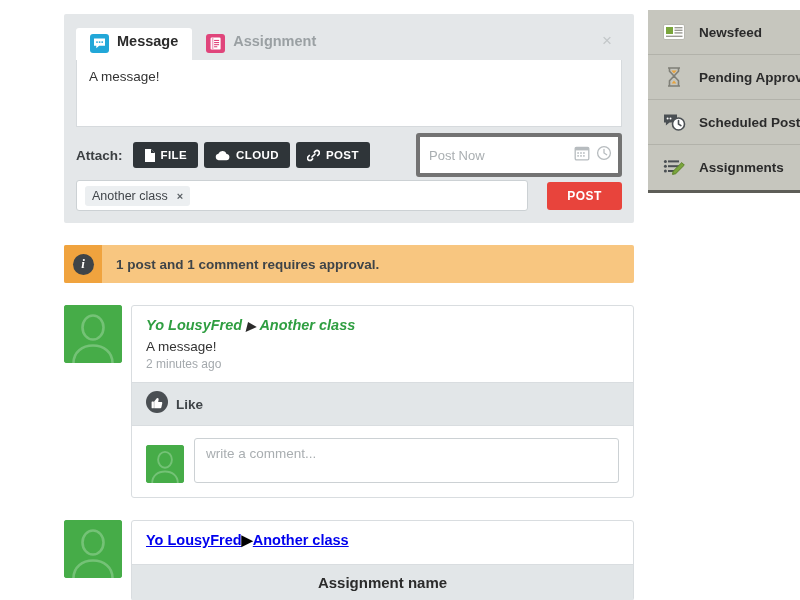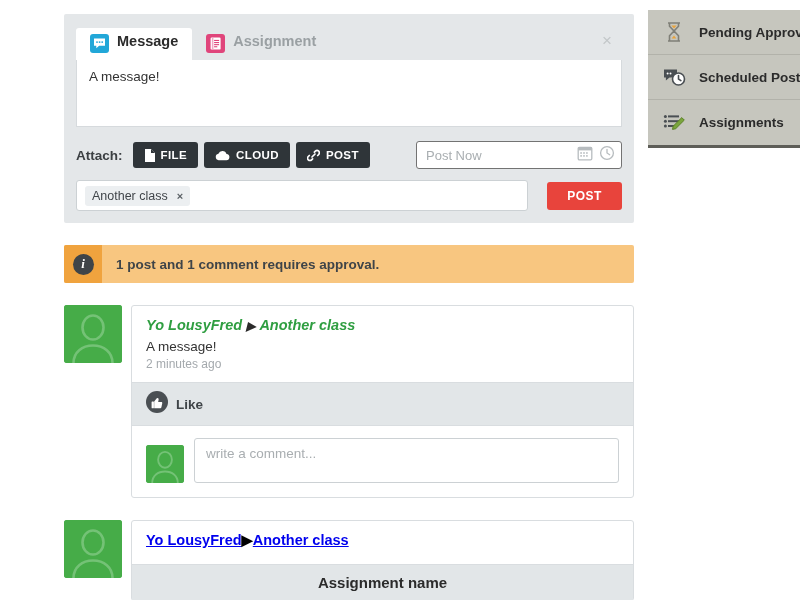--- a/index.html
+++ b/index.html
@@ -65,22 +65,22 @@
     border: none; border-radius: 3px;
     height: 26px; padding: 0 11px;
     font-size: 11.5px; font-weight: bold; letter-spacing: .4px;
     display: inline-flex; align-items: center; gap: 6px;
     margin-right: 6px; cursor: pointer;
     font-family: "Liberation Sans", sans-serif;
   }
   .btn-dark svg { display:block; }
   .datefield {
     margin-left: auto;
-    width: 206px; height: 28px;
-    background: #fff; border: 1px solid #737373; border-radius: 3px;
+    width: 206px; height: 44px;
+    background: #fff; border: 4px solid #737373; border-radius: 3px;
     display: flex; align-items: center; padding: 0 6px 0 9px;
   }
   .datefield .ph { flex: 1; font-size: 13px; color: #a9aeb1; }
   .datefield .di { margin-left: 6px; }
   .tagrow { display: flex; align-items: center; margin-top: 11px; }
   .taginput {
     width: 452px; height: 31px;
     background: #fff; border: 1px solid #ccd1d4; border-radius: 3px;
     display: flex; align-items: center; padding: 0 8px;
   }
@@ -347,20 +347,37 @@
           <a href="#">Yo LousyFred</a><span class="sep">▶</span><a href="#">Another class</a>
         </div>
         <div class="assign-title-bar">Assignment name</div>
       </div>
     </div>
 
   </div>
 
   <div class="sidebar">
 
+    <div class="side-item">
+      <span class="side-ico">
+        <svg width="24" height="24" viewBox="0 0 24 24">
+          <rect x="1.5" y="4.5" width="21" height="15" rx="1.5" fill="#ffffff" stroke="#b9b9b1" stroke-width="1"></rect>
+          <rect x="4" y="7" width="7" height="7" fill="#7aa53c"></rect>
+          <g fill="#9b9b93">
+              <rect x="12.5" y="7" width="8" height="1.4"></rect>
+              <rect x="12.5" y="9.6" width="8" height="1.4"></rect>
+              <rect x="12.5" y="12.2" width="8" height="1.4"></rect>
+            </g>
+          <g fill="#9b9b93">
+              <rect x="4" y="15.6" width="16.5" height="1.4"></rect>
+            </g>
+        </svg>
+      </span>
+      <span class="side-label">Newsfeed</span>
+    </div>
 
     <div class="side-item">
       <span class="side-ico">
         <svg width="24" height="24" viewBox="0 0 24 24">
           <g stroke="#7f7f77" stroke-width="1.6" fill="none" stroke-linejoin="round">
             <path d="M6 3h12M6 21h12M7.5 3v3.2L12 11l-4.5 4.8V21M16.5 3v3.2L12 11l4.5 4.8V21"></path>
           </g>
           <path d="M9.3 5.6h5.4L12 8.6z" fill="#e8a33d"></path>
           <path d="M9.6 18.6h4.8L12 15.4z" fill="#e8a33d"></path>
         </svg>

